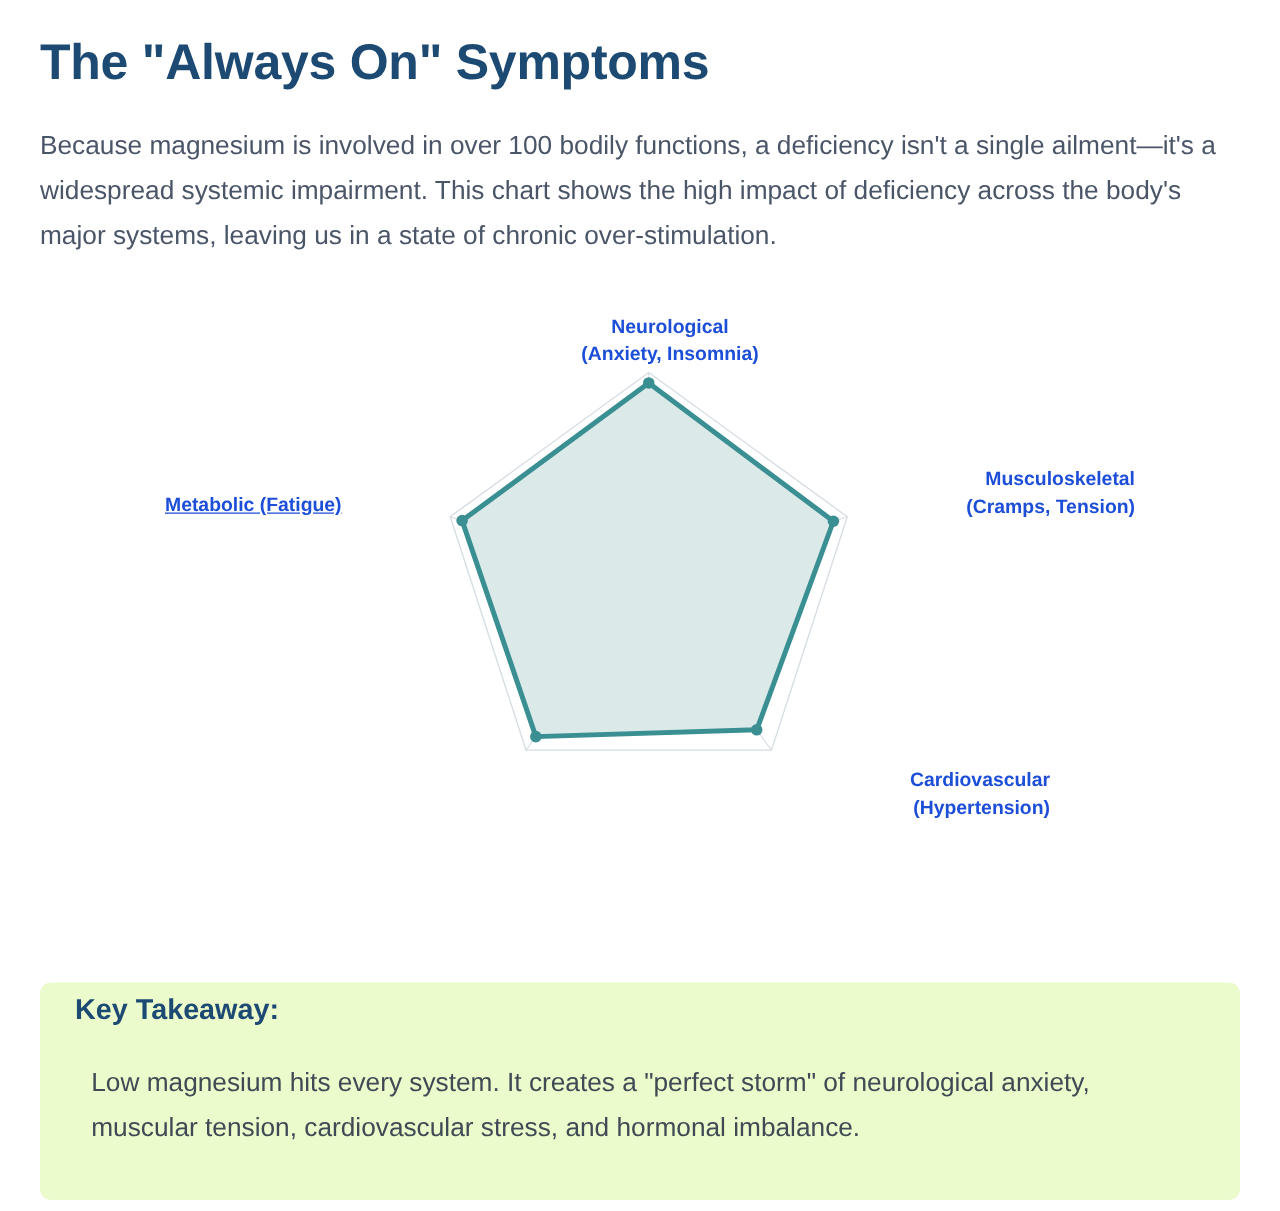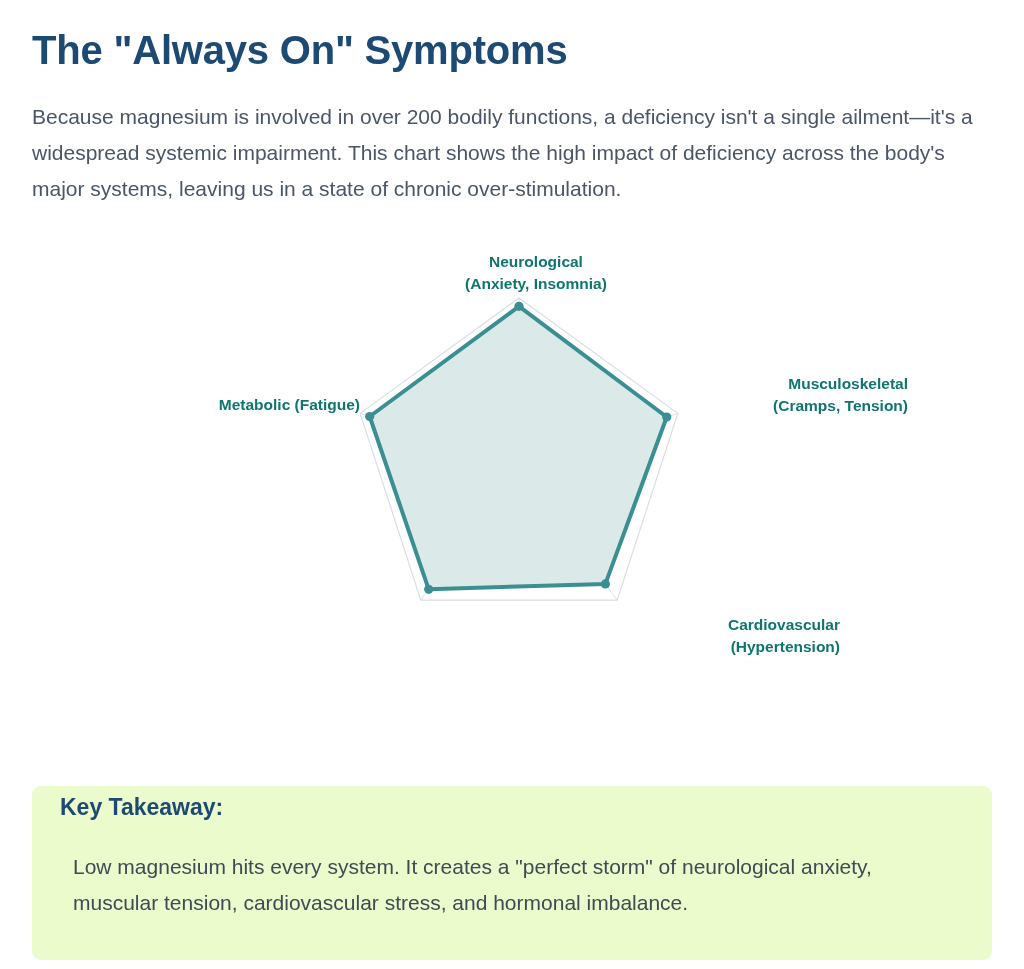--- a/index.html
+++ b/index.html
@@ -49,21 +49,21 @@
     display: block;
     position: absolute;
     left: 0;
     top: 0;
   }
   .axis-label {
     position: absolute;
     font-size: 15.5px;
     font-weight: bold;
     line-height: 1.38;
-    color: #0f766e;
+    color: #1d4ed8;
     white-space: pre-line;
   }
   .axis-label.lbl-neuro {
     left: 404px;
     top: 18px;
     width: 200px;
     text-align: center;
   }
   .axis-label.lbl-musculo {
     left: 656px;
@@ -80,21 +80,21 @@
   .axis-label.lbl-hormonal {
     left: 140px;
     top: 381px;
     width: 240px;
     text-align: right;
   }
   .axis-label.lbl-metabolic {
     left: 100px;
     top: 161px;
     width: 228px;
-    text-align: right;
+    text-decoration: underline;
   }
   .takeaway {
     position: absolute;
     left: 32px;
     top: 786px;
     width: 960px;
     box-sizing: border-box;
     background: #ebfbcb;
     border-radius: 9px;
     padding: 8px 28px 26px 28px;
@@ -114,21 +114,21 @@
     color: #3f4a55;
   }
 </style>
 </head>
 <body>
 
 <div class="page">
 
   <h1 class="page-title">The "Always On" Symptoms</h1>
 
-  <p class="intro">Because magnesium is involved in over 200 bodily functions, a deficiency isn't a single ailment—it's a widespread systemic impairment. This chart shows the high impact of deficiency across the body's major systems, leaving us in a state of chronic over-stimulation.</p>
+  <p class="intro">Because magnesium is involved in over 100 bodily functions, a deficiency isn't a single ailment—it's a widespread systemic impairment. This chart shows the high impact of deficiency across the body's major systems, leaving us in a state of chronic over-stimulation.</p>
 
   <div class="chart-area">
     <svg class="chart-svg" width="960" height="470" viewBox="0 0 960 470">
       <g id="radar-grid">
           <polygon points="487.00,198.60 518.77,221.68 506.63,259.02 467.37,259.02 455.23,221.68" fill="none" stroke="#d6dde3" stroke-width="0.9"></polygon>
           <polygon points="487.00,165.20 550.53,211.36 526.26,286.04 447.74,286.04 423.47,211.36" fill="none" stroke="#d6dde3" stroke-width="0.9"></polygon>
           <polygon points="487.00,131.80 582.30,201.04 545.90,313.06 428.10,313.06 391.70,201.04" fill="none" stroke="#d6dde3" stroke-width="0.9"></polygon>
           <polygon points="487.00,98.40 614.06,190.72 565.53,340.08 408.47,340.08 359.94,190.72" fill="none" stroke="#d6dde3" stroke-width="0.9"></polygon>
           <polygon points="487.00,65.00 645.83,180.39 585.16,367.11 388.84,367.11 328.17,180.39" fill="none" stroke="#d6dde3" stroke-width="1.1"></polygon>
         </g>

